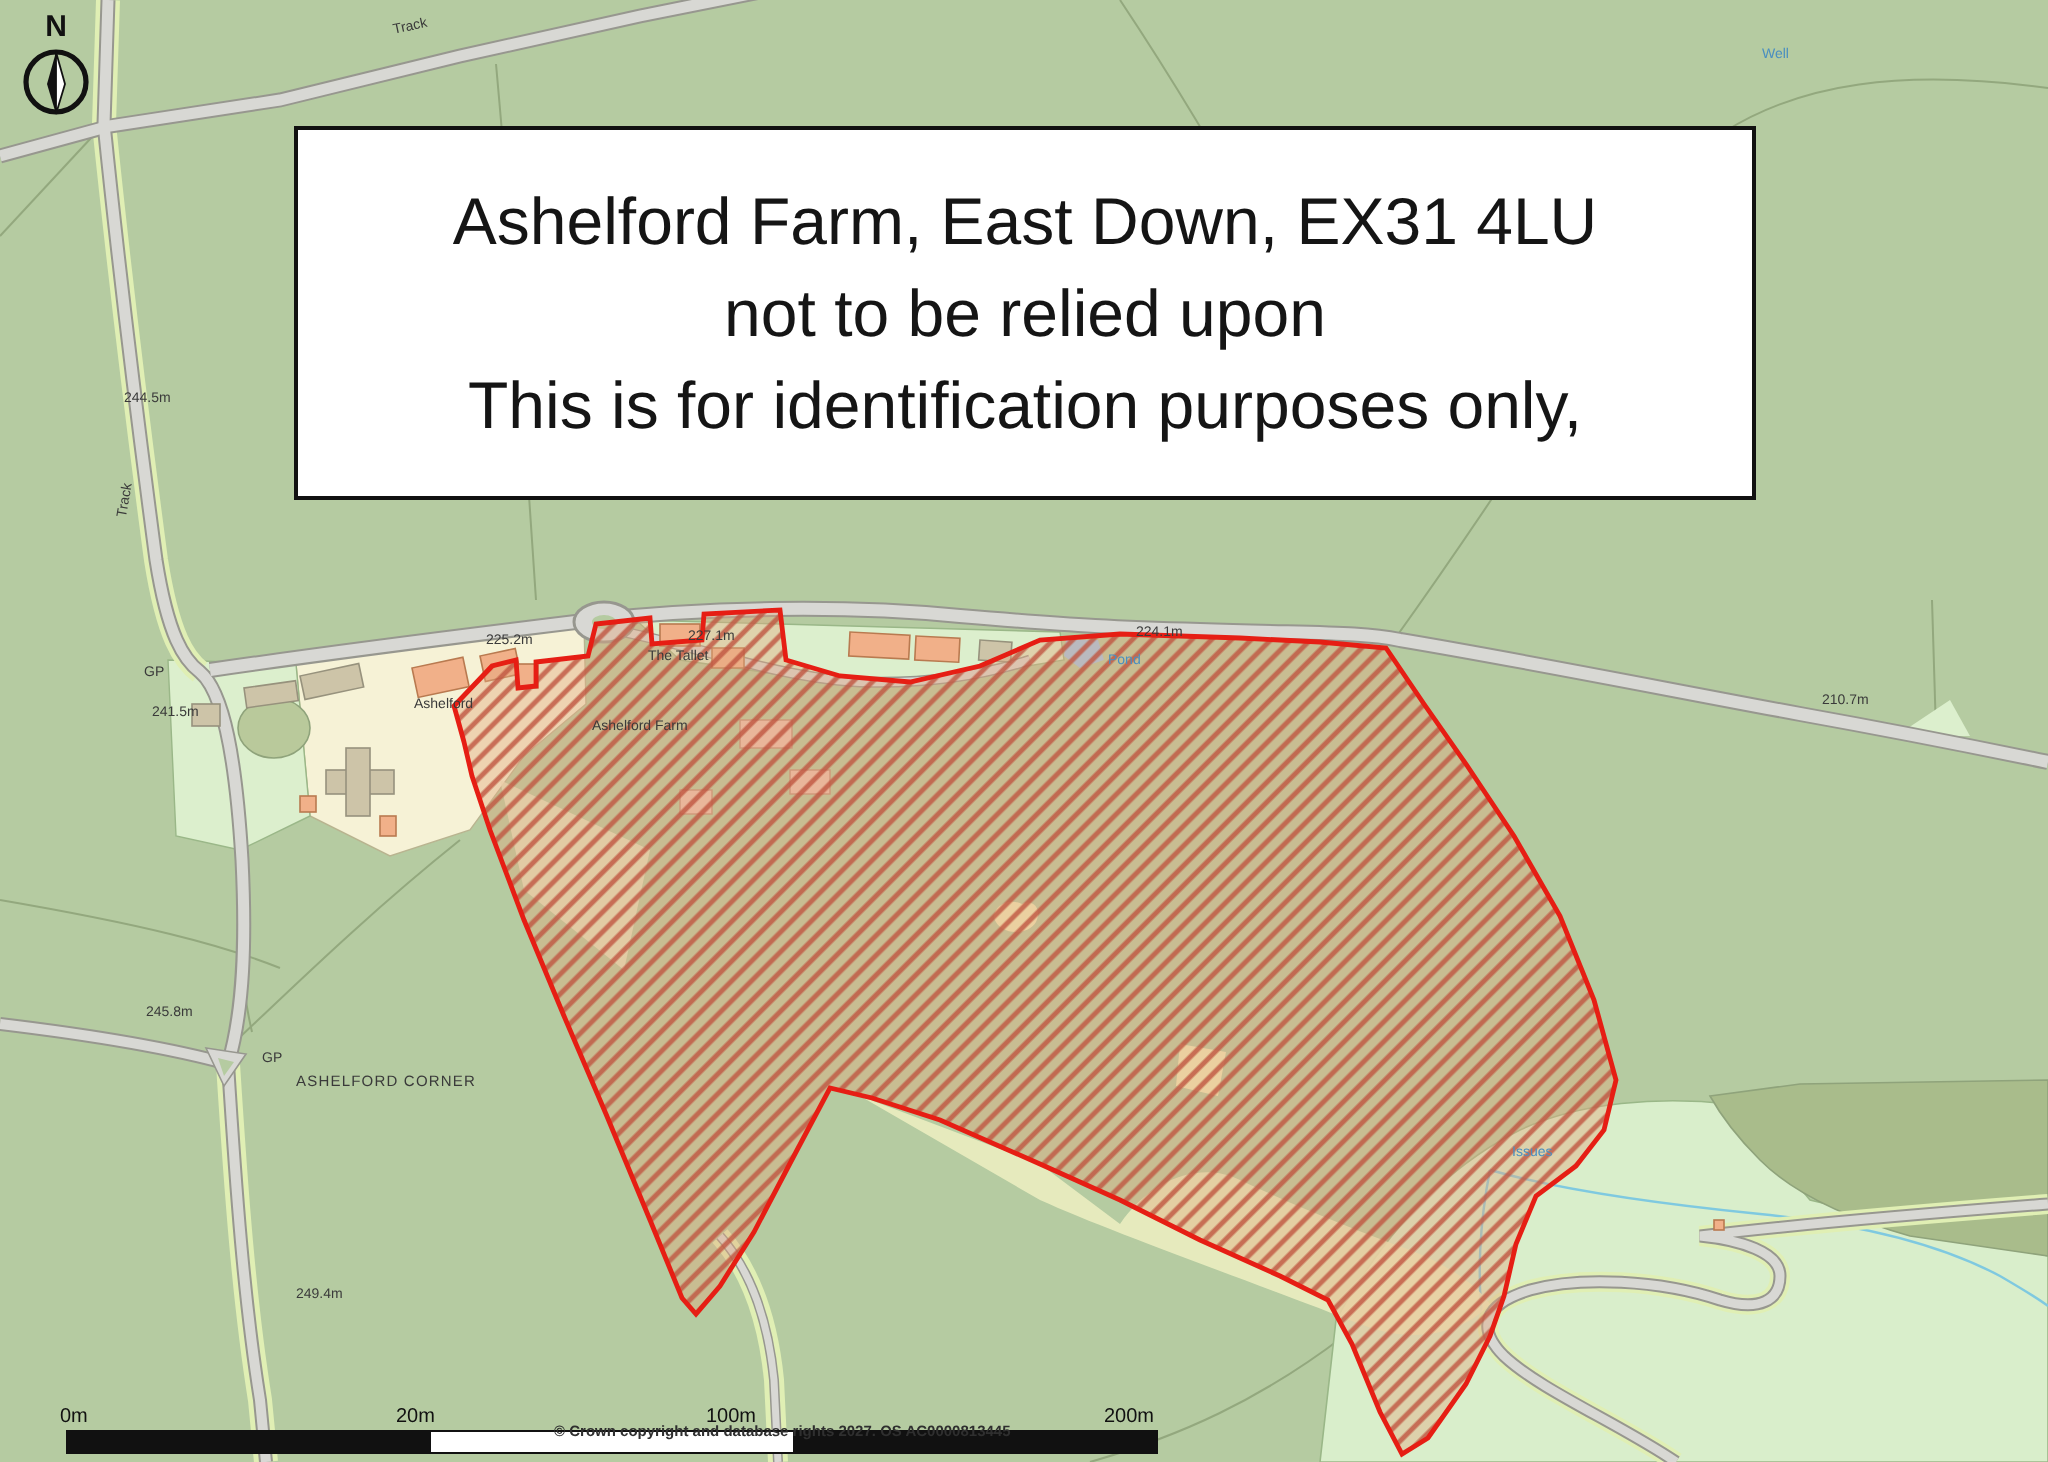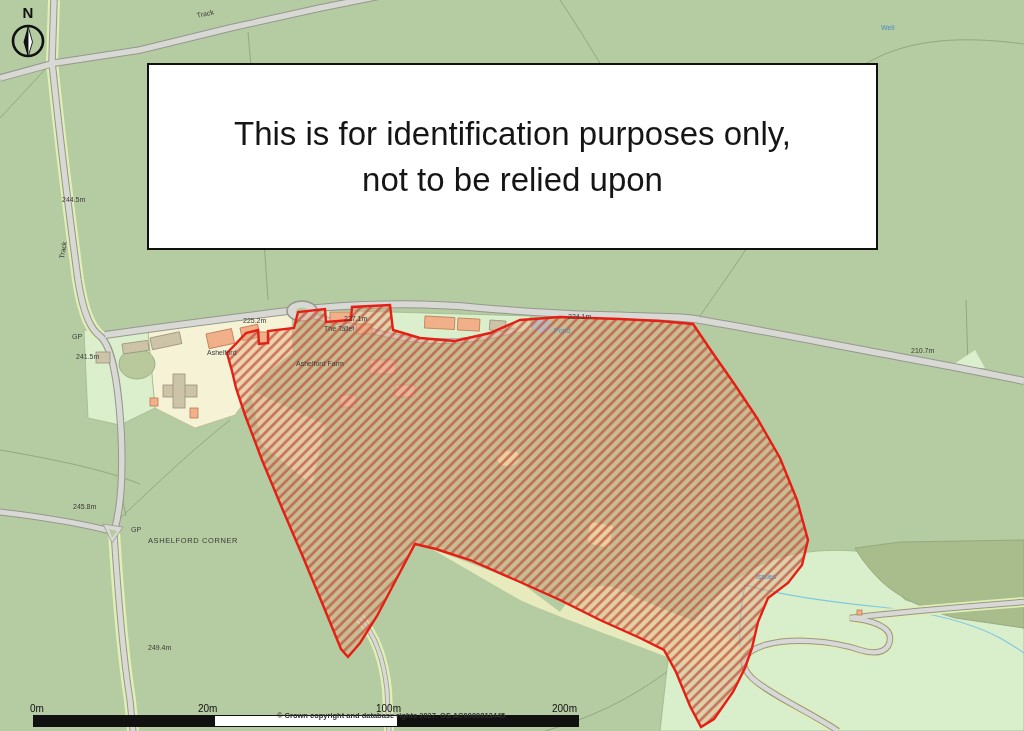--- a/index.html
+++ b/index.html
@@ -172,28 +172,29 @@
 <div id="north-arrow">
   <svg width="46" height="60" viewBox="0 0 46 60">
     <text x="23" y="14" text-anchor="middle" font-family="Liberation Sans, sans-serif" font-size="15" font-weight="bold" fill="#111" id="north-n-text">N</text>
     <circle cx="23" cy="37" r="15" fill="none" stroke="#111" stroke-width="2.6"></circle>
     <path d="M 23,22 L 18.5,38 L 23,53 Z" fill="#111"></path>
     <path d="M 23,22 L 27.5,38 L 23,53 Z" fill="#fff" stroke="#111" stroke-width="0.9"></path>
   </svg>
 </div>
 
 <div id="title-box">
+  <div class="tline">Ashelford Farm, East Down, EX31 4LU</div>
+  <div class="tline">not to be relied upon</div>
   <div class="tline">This is for identification purposes only,</div>
-  <div class="tline">not to be relied upon</div>
 </div>
 
 <div id="scale-bar">
   <span class="scale-tick" style="left:30px">0m</span>
   <span class="scale-tick" style="left:198px">20m</span>
-  <span class="scale-tick" style="left:376px">100m</span>
+  <span class="scale-tick" style="left:353px">100m</span>
   <span class="scale-tick" style="left:552px">200m</span>
   <div id="scale-strip"></div>
 </div>
 
 <div id="copyright">© Crown copyright and database rights 2027. OS AC0000813445</div>
 
 <div id="promap-logo">
   <div id="promap-brand">Promap</div>
   <div id="promap-sub">
     <span id="promap-dot"></span>

